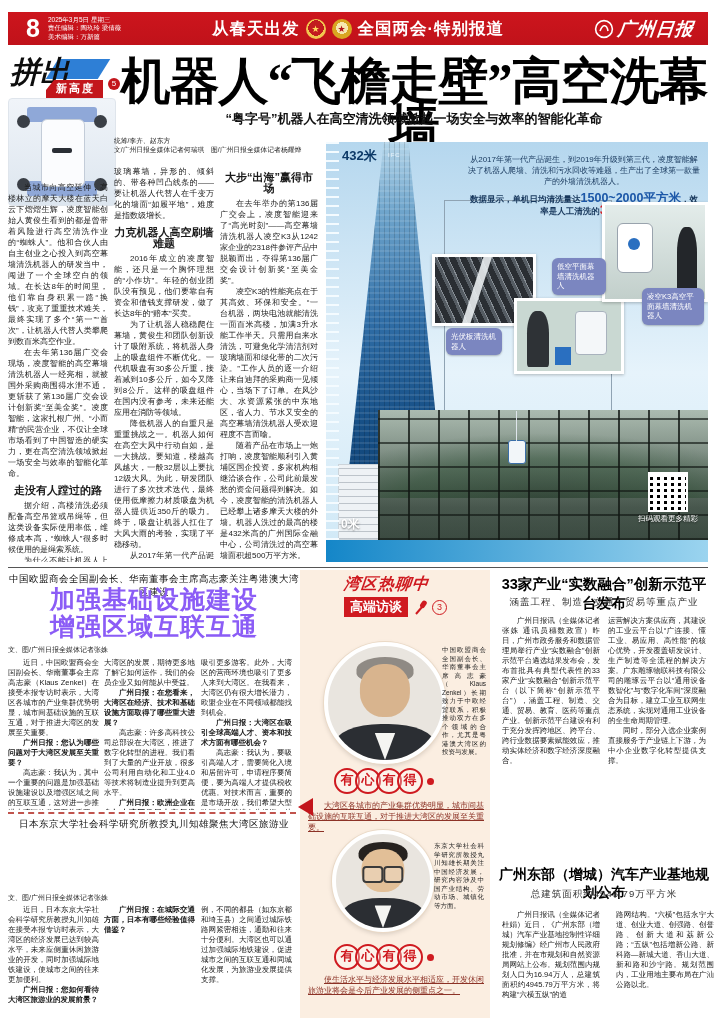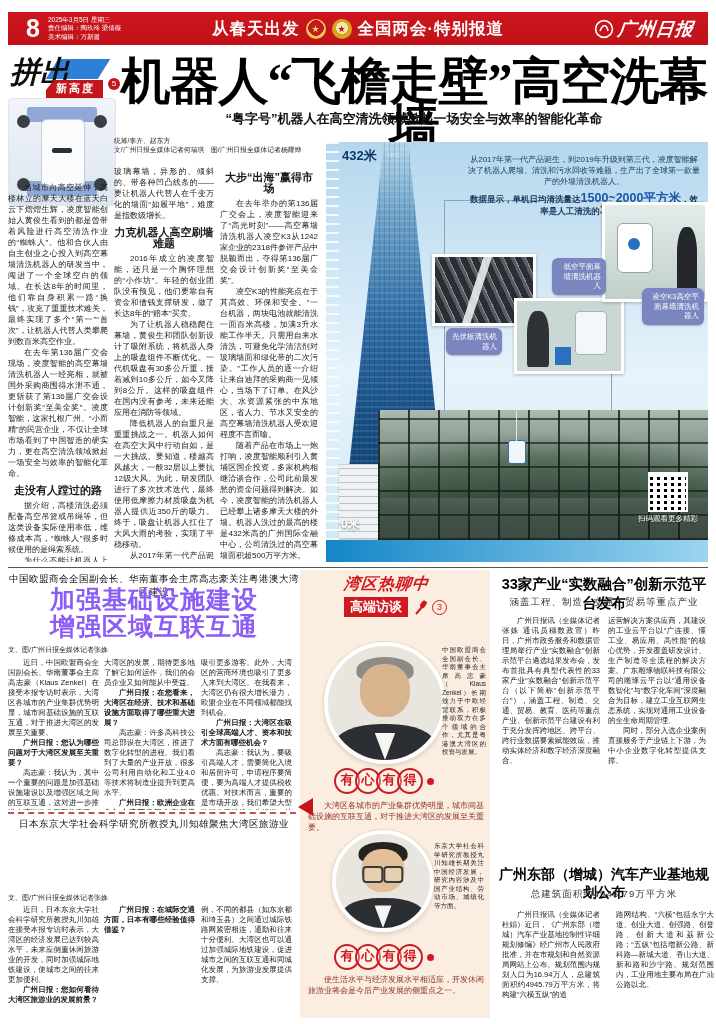--- a/index.html
+++ b/index.html
@@ -80,21 +80,21 @@
   .ph1-arm{position:absolute;left:38px;top:-4px;width:8px;height:74px;background:#e9edf0;transform:rotate(18deg);opacity:.9;}
   .ph2{left:188px;top:156px;width:104px;height:70px;background:#c9d8d2;}
   .p2-man{position:absolute;left:10px;top:10px;width:22px;height:56px;background:#2e3236;border-radius:40% 40% 8% 8%;}
   .p2-bot{position:absolute;right:14px;top:10px;width:30px;height:42px;background:#f4f7f9;border:1px solid #a8b2bd;border-radius:4px;}
   .p2-box{position:absolute;left:38px;bottom:6px;width:16px;height:18px;background:#2a6fc0;}
   .ph3{left:276px;top:60px;width:100px;height:94px;background:linear-gradient(#e3ecea,#c2cfcb);}
   .p3-bot{position:absolute;left:12px;top:18px;width:34px;height:48px;background:#fff;border:1px solid #99a3ad;border-radius:6px;}
   .p3-dot{position:absolute;left:10px;top:14px;width:12px;height:12px;border-radius:50%;background:#2a6fc0;}
   .p3-man{position:absolute;right:8px;top:22px;width:20px;height:64px;background:#23262a;border-radius:40% 40% 0 0;}
   .callout{position:absolute;background:#7b86c0;color:#fff;border-radius:6px;padding:4px 5px;font-size:7.5px;
-        line-height:9.5px;text-align:right;box-shadow:0 1px 2px rgba(0,0,0,.25);z-index:4;}
+        line-height:9.5px;text-align:left;box-shadow:0 1px 2px rgba(0,0,0,.25);z-index:4;}
   .la{left:120px;top:186px;width:46px;}
   .lb{left:226px;top:116px;width:44px;}
   .lc{left:316px;top:146px;width:52px;}
   .facade{left:52px;top:268px;width:330px;height:130px;z-index:2;background:linear-gradient(180deg,#98a89b,#4a5a50);overflow:hidden;}
   .f-hill{position:absolute;left:0;top:18%;width:100%;height:50%;
         background:radial-gradient(70% 100% at 50% 100%,#2e4633 0%,#3a5a40 60%,rgba(58,90,64,0) 100%);opacity:.85;}
   .f-grid{position:absolute;inset:0;
         background-image:repeating-linear-gradient(90deg,rgba(18,24,20,.8) 0 2px,rgba(0,0,0,0) 2px 30px),
           repeating-linear-gradient(0deg,rgba(18,24,20,.65) 0 2px,rgba(0,0,0,0) 2px 24px),
           linear-gradient(180deg,rgba(200,216,208,.4),rgba(30,44,36,.35) 75%);}
@@ -143,21 +143,21 @@
   .cap1{left:142px;top:76px;width:44px;height:124px;overflow:hidden;}
   .cap2{left:134px;top:272px;width:50px;height:120px;overflow:hidden;}
   .stamp{position:absolute;display:flex;align-items:center;}
   .st1{left:34px;top:198px;}
   .st2{left:34px;top:374px;}
   .stamp-ch{width:22px;height:22px;border:2px solid #cf1a20;border-radius:50%;color:#cf1a20;font-weight:900;
         font-size:13px;line-height:20px;text-align:center;margin-left:-5px;background:rgba(255,255,255,.3);}
   .stamp-ch:first-child{margin-left:0;}
   .stamp-dot{width:7px;height:7px;background:#cf1a20;border-radius:50%;margin-left:4px;}
   .quote{position:absolute;left:8px;width:176px;font-size:8px;line-height:11px;color:#8c3226;text-align:justify;}
-  .quote .para{text-indent:2em;}
+  .quote .para{text-indent:2em;text-decoration:underline;}
   .q1{top:230px;height:44px;overflow:hidden;}
   .q2{top:404px;height:40px;overflow:hidden;}
 
   
   .a33-head{left:498px;top:575px;width:212px;text-align:center;font-size:14.5px;font-weight:900;color:#000;}
   .a33-deck{left:498px;top:596px;width:212px;text-align:center;font-size:9.5px;letter-spacing:1px;color:#333;}
   .rcol{width:98px;font-size:7.5px;line-height:10px;}
   .a33c1{left:502px;top:616px;height:242px;}
   .a33c2{left:608px;top:616px;height:242px;}
   .auto-head{left:498px;top:866px;width:212px;text-align:center;font-family:"Liberation Serif",serif;font-size:14px;font-weight:900;color:#000;}

